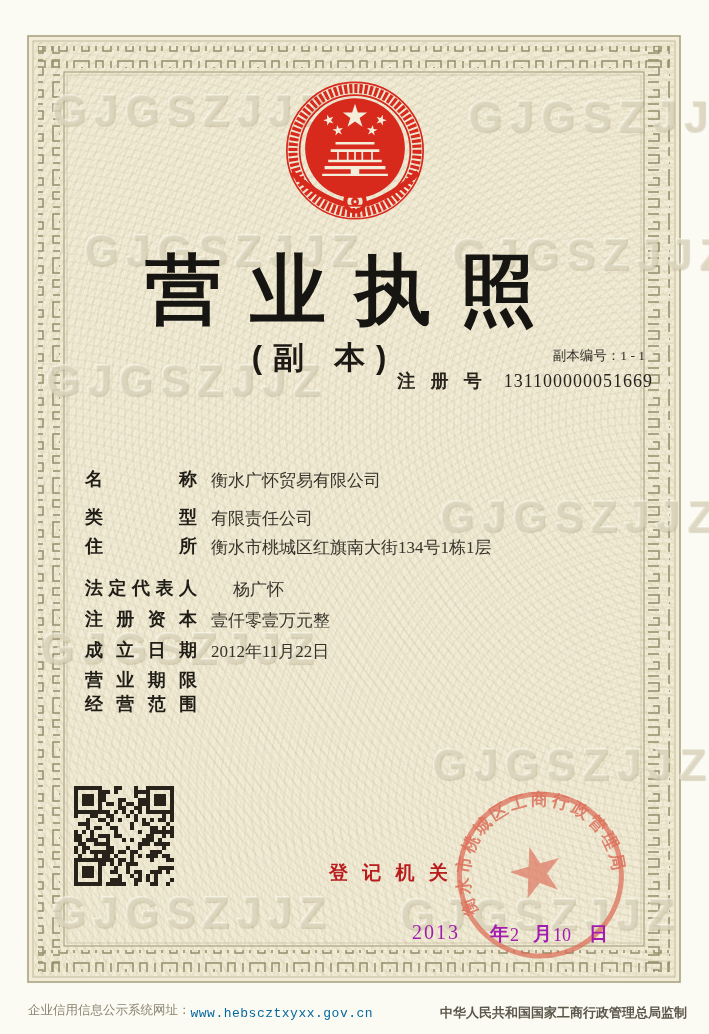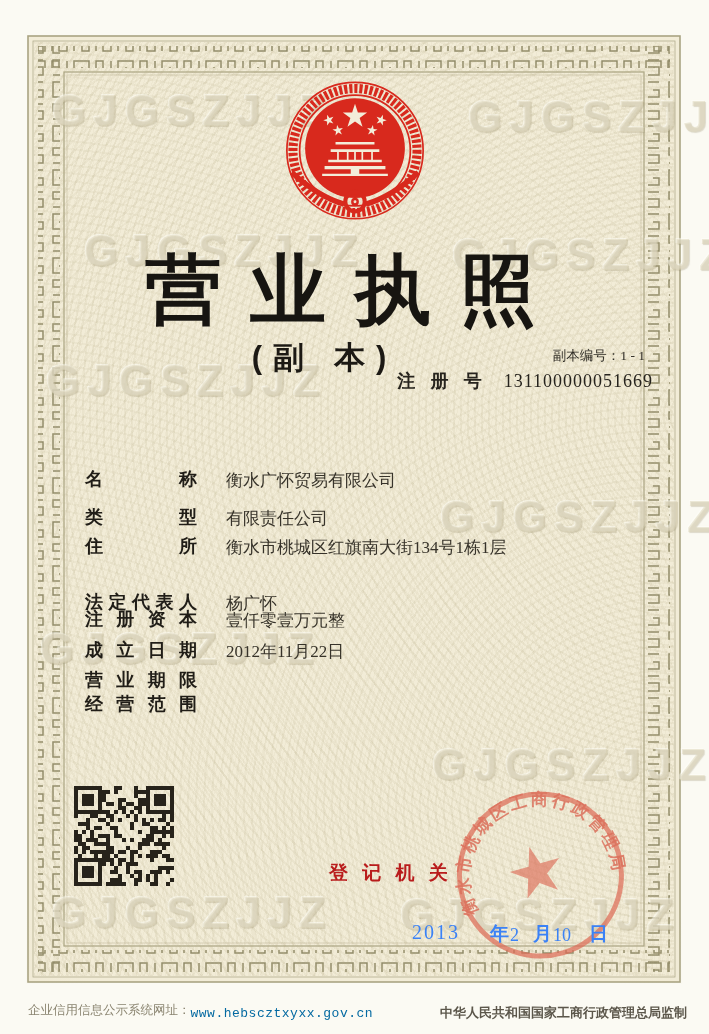--- a/index.html
+++ b/index.html
@@ -56,42 +56,42 @@
   }
   .reg-line{
     right:56px;top:369px;z-index:4;font-size:18px;color:#26231d;
     font-family:"Liberation Serif","DejaVu Serif",serif;
   }
   .reg-line .reg-label{letter-spacing:.85em;font-weight:700;}
   .reg-line .reg-number{letter-spacing:1px;margin-left:2px;}
   
   .frow{position:absolute;left:85px;display:flex;z-index:4;align-items:flex-start;}
   .flabel{
-    width:112px;flex:0 0 112px;margin-right:29px;
+    width:112px;flex:0 0 112px;margin-right:14px;
     font-size:18px;font-weight:600;color:#201d17;
     text-align:justify;text-align-last:justify;line-height:1.1;
   }
   .fvalue{
     font-size:17px;color:#37332a;line-height:1.25;
     font-family:"Liberation Serif","DejaVu Serif",serif;
   }
   .r1{top:470px;} .r2{top:508px;} .r3{top:537px;}
-  .r4{top:593px;} .r5{top:610px;} .r6{top:641px;}
+  .r4{top:579px;gap:22px;} .r5{top:610px;} .r6{top:641px;}
   .r7{top:671px;} .r8{top:695px;}
   .scope-value{width:478px;font-size:15px;line-height:17.4px;text-align:justify;}
   
   .qr{left:74px;top:786px;z-index:4;}
   .registrar{
     left:329px;top:860px;z-index:4;
     font-size:19px;font-weight:700;color:#b91c1c;letter-spacing:.75em;white-space:nowrap;
   }
   .seal{left:436px;top:772px;z-index:5;opacity:.88;}
   .date-row{
     left:412px;top:921px;z-index:6;display:flex;align-items:flex-start;
-    font-family:"Liberation Serif","DejaVu Serif",serif;color:#3b82f6;font-size:20px;
+    font-family:"Liberation Serif","DejaVu Serif",serif;color:#a21caf;font-size:20px;
   }
   .date-row .year{margin-right:30px;letter-spacing:2px;}
   .date-row .cjk{font-family:"Liberation Sans","DejaVu Sans",sans-serif;font-weight:600;font-size:19px;}
   .date-row .num{position:relative;top:4px;font-size:18px;}
   .date-row .m-gap{margin-left:12px;} .date-row .d-gap{margin-left:16px;}
   .date-row .n-gap{margin-left:1px;margin-right:2px;}
   
   .footer-left{left:28px;top:1002px;z-index:4;font-size:12.5px;color:#8a8470;white-space:nowrap;}
   .footer-left .url{
     font-family:"Liberation Mono","DejaVu Sans Mono",monospace;

